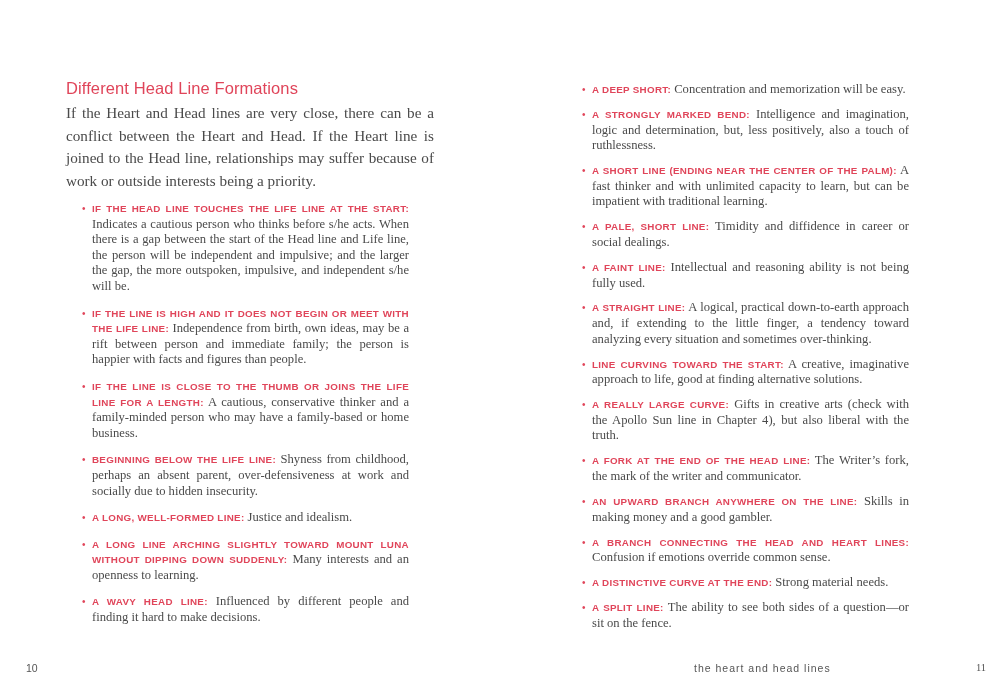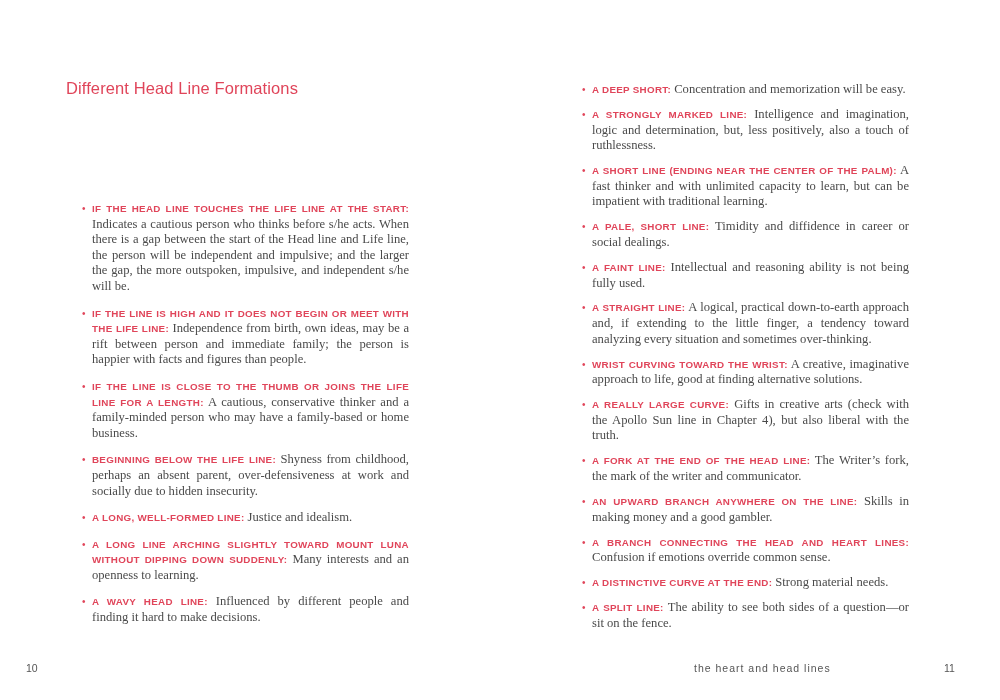--- a/index.html
+++ b/index.html
@@ -37,49 +37,50 @@
     }
     .left-list li.item { margin-bottom: 11px; }
     .right-list li.item { margin-bottom: 9.4px; }
     .folio {
       position: absolute; top: 662px;
       font-family: "Liberation Sans", "DejaVu Sans", sans-serif; font-size: 10.5px; color: #555;
     }
     .page-num-left { left: 26px; text-align: right; }
     .running-left { left: 186px; letter-spacing: 0.2px; margin-top: 39px; }
     .running-right { left: 183px; letter-spacing: 1px; font-size: 10.5px; margin-left: 11px; }
-    .page-num-right { left: 444px; }
+    .page-num-right { left: 476px; font-family: Liberation Serif, serif; }
   </style>
 </head>
 <body>
 
 <div class="page page-left">
   <div class="heading">Different Head Line Formations</div>
+  <div class="intro">If the Heart and Head lines are very close, there can be a conflict between the Heart and Head. If the Heart line is joined to the Head line, relationships may suffer because of work or outside interests being a priority.</div>
   <ul class="items left-list">
     <li class="item"><span class="bullet">•</span><span class="term">IF THE HEAD LINE TOUCHES THE LIFE LINE AT THE START:</span><span> Indicates a cautious person who thinks before s/he acts. When there is a gap between the start of the Head line and Life line, the person will be independent and impulsive; and the larger the gap, the more outspoken, impulsive, and independent s/he will be.</span></li>
     <li class="item"><span class="bullet">•</span><span class="term">IF THE LINE IS HIGH AND IT DOES NOT BEGIN OR MEET WITH THE LIFE LINE:</span><span> Independence from birth, own ideas, may be a rift between person and immediate family; the person is happier with facts and figures than people.</span></li>
     <li class="item"><span class="bullet">•</span><span class="term">IF THE LINE IS CLOSE TO THE THUMB OR JOINS THE LIFE LINE FOR A LENGTH:</span><span> A cautious, conservative thinker and a family-minded person who may have a family-based or home business.</span></li>
     <li class="item"><span class="bullet">•</span><span class="term">BEGINNING BELOW THE LIFE LINE:</span><span> Shyness from childhood, perhaps an absent parent, over-defensiveness at work and socially due to hidden insecurity.</span></li>
     <li class="item"><span class="bullet">•</span><span class="term">A LONG, WELL-FORMED LINE:</span><span> Justice and idealism.</span></li>
     <li class="item"><span class="bullet">•</span><span class="term">A LONG LINE ARCHING SLIGHTLY TOWARD MOUNT LUNA WITHOUT DIPPING DOWN SUDDENLY:</span><span> Many interests and an openness to learning.</span></li>
     <li class="item"><span class="bullet">•</span><span class="term">A WAVY HEAD LINE:</span><span> Influenced by different people and finding it hard to make decisions.</span></li>
   </ul>
   <div class="folio page-num-left">10</div>
   <div class="folio running-left">A LITTLE BIT OF PALMISTRY</div>
 </div>
 
 <div class="page page-right">
   <ul class="items right-list">
     <li class="item"><span class="bullet">•</span><span class="term">A DEEP SHORT:</span><span> Concentration and memorization will be easy.</span></li>
-    <li class="item"><span class="bullet">•</span><span class="term">A STRONGLY MARKED LINE:</span><span> Intelligence and imagination, logic and determination, but, less positively, also a touch of ruthlessness.</span></li>
+    <li class="item"><span class="bullet">•</span><span class="term">A STRONGLY MARKED BEND:</span><span> Intelligence and imagination, logic and determination, but, less positively, also a touch of ruthlessness.</span></li>
     <li class="item"><span class="bullet">•</span><span class="term">A SHORT LINE (ENDING NEAR THE CENTER OF THE PALM):</span><span> A fast thinker and with unlimited capacity to learn, but can be impatient with traditional learning.</span></li>
     <li class="item"><span class="bullet">•</span><span class="term">A PALE, SHORT LINE:</span><span> Timidity and diffidence in career or social dealings.</span></li>
     <li class="item"><span class="bullet">•</span><span class="term">A FAINT LINE:</span><span> Intellectual and reasoning ability is not being fully used.</span></li>
     <li class="item"><span class="bullet">•</span><span class="term">A STRAIGHT LINE:</span><span> A logical, practical down-to-earth approach and, if extending to the little finger, a tendency toward analyzing every situation and sometimes over-thinking.</span></li>
-    <li class="item"><span class="bullet">•</span><span class="term">WRIST CURVING TOWARD THE WRIST:</span><span> A creative, imaginative approach to life, good at finding alternative solutions.</span></li>
+    <li class="item"><span class="bullet">•</span><span class="term">LINE CURVING TOWARD THE START:</span><span> A creative, imaginative approach to life, good at finding alternative solutions.</span></li>
     <li class="item"><span class="bullet">•</span><span class="term">A REALLY LARGE CURVE:</span><span> Gifts in creative arts (check with the Apollo Sun line in Chapter 4), but also liberal with the truth.</span></li>
     <li class="item"><span class="bullet">•</span><span class="term">A FORK AT THE END OF THE HEAD LINE:</span><span> The Writer’s fork, the mark of the writer and communicator.</span></li>
     <li class="item"><span class="bullet">•</span><span class="term">AN UPWARD BRANCH ANYWHERE ON THE LINE:</span><span> Skills in making money and a good gambler.</span></li>
     <li class="item"><span class="bullet">•</span><span class="term">A BRANCH CONNECTING THE HEAD AND HEART LINES:</span><span> Confusion if emotions override common sense.</span></li>
     <li class="item"><span class="bullet">•</span><span class="term">A DISTINCTIVE CURVE AT THE END:</span><span> Strong material needs.</span></li>
     <li class="item"><span class="bullet">•</span><span class="term">A SPLIT LINE:</span><span> The ability to see both sides of a question—or sit on the fence.</span></li>
   </ul>
   <div class="folio running-right">the heart and head lines</div>
   <div class="folio page-num-right">11</div>
 </div>

